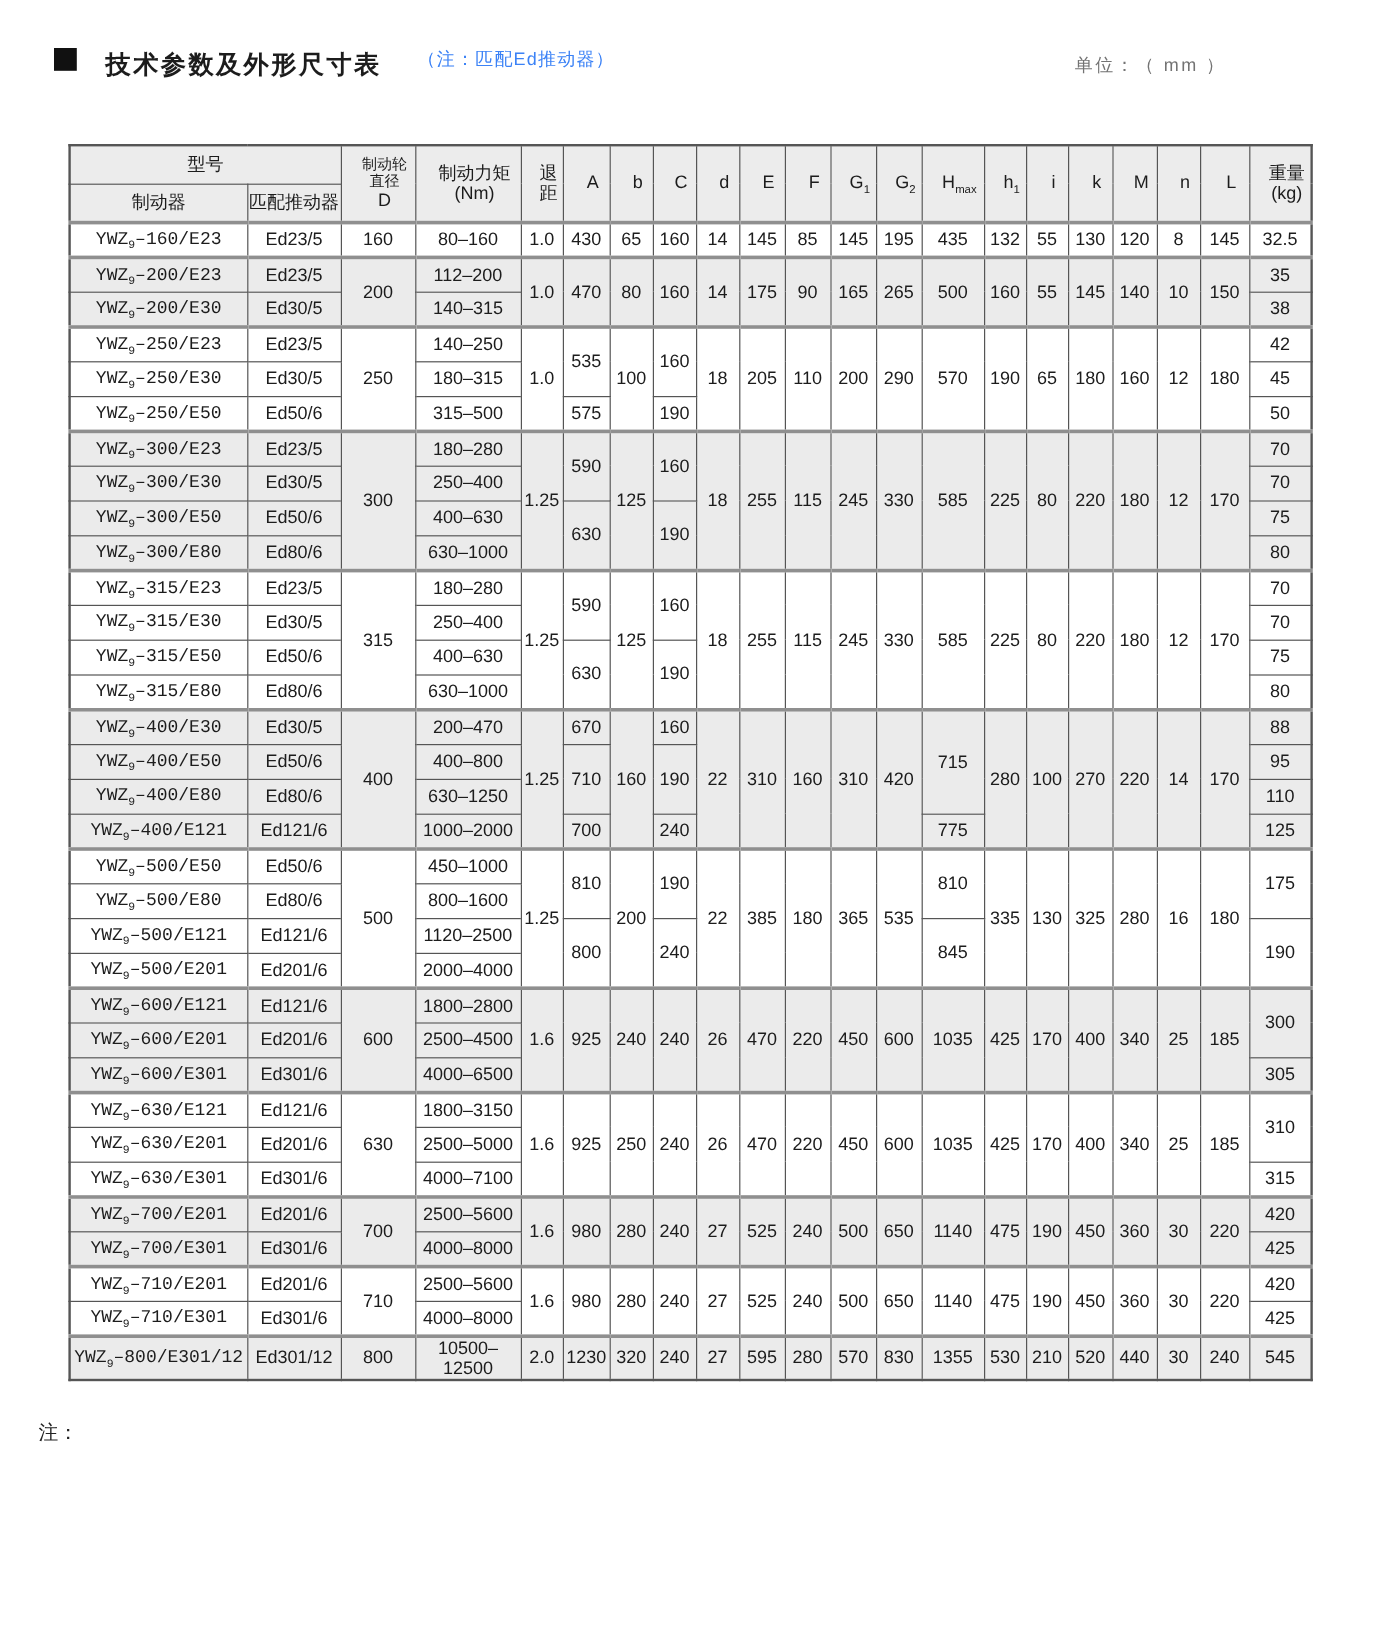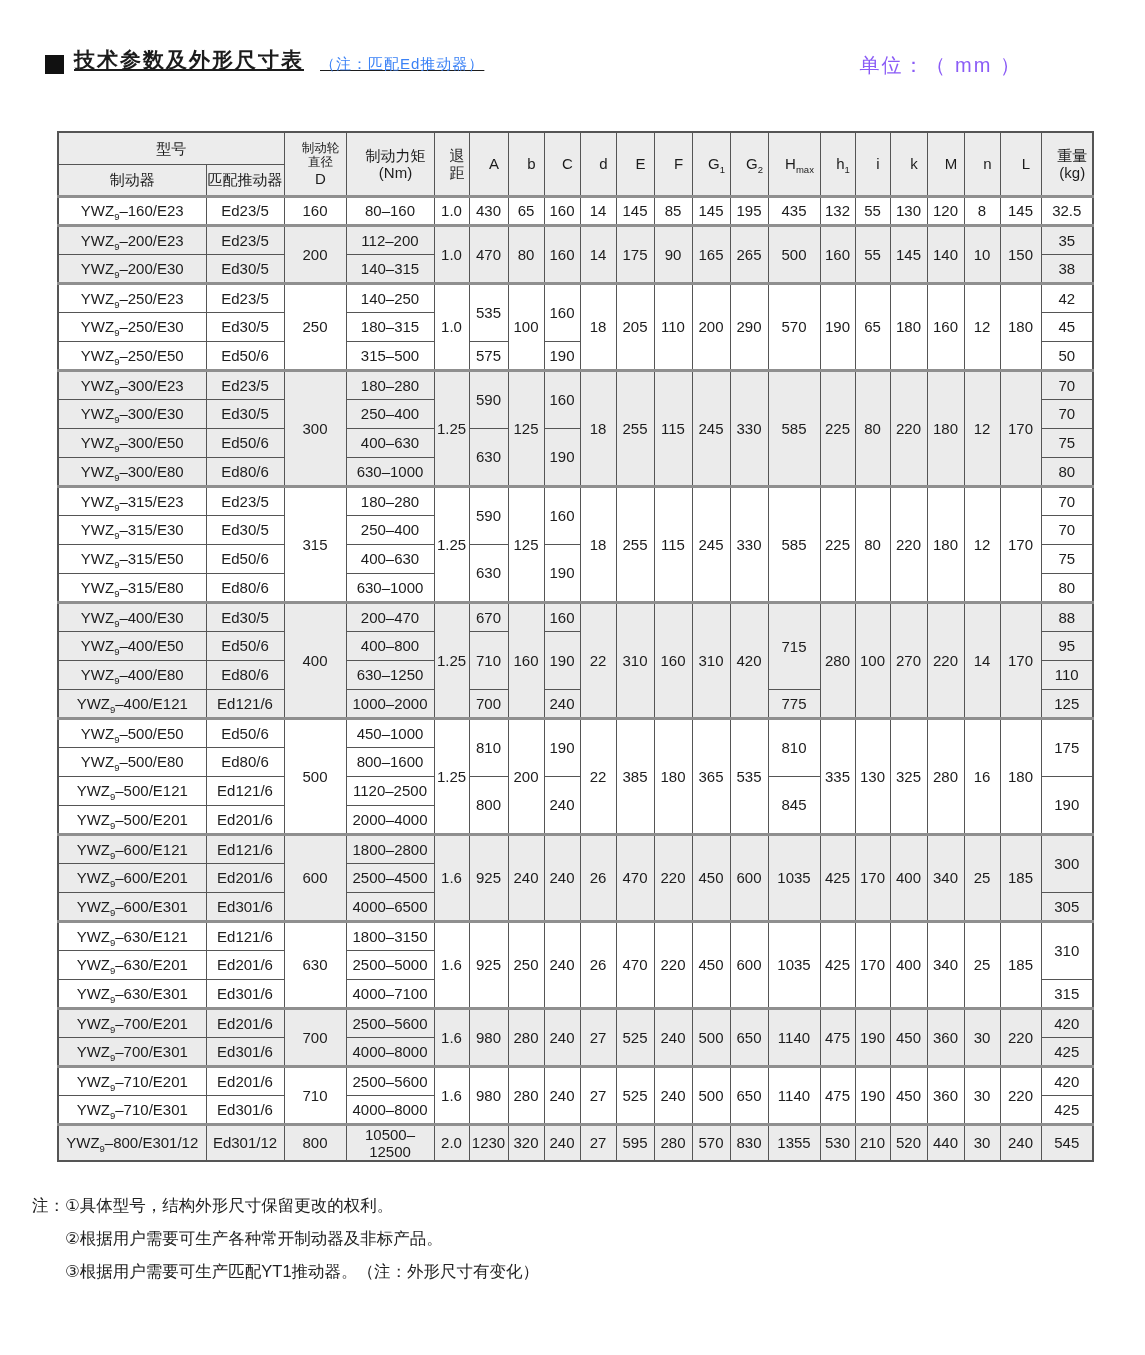--- a/index.html
+++ b/index.html
@@ -3,42 +3,42 @@
 <meta charset="utf-8">
 <style>
   * { margin:0; padding:0; box-sizing:border-box; }
   html,body { background:#ffffff; }
   .sheet {
     width:1145px; height:1355px; background:#ffffff; overflow:hidden;
     font-family:"Liberation Sans","DejaVu Sans",sans-serif; color:#1c1c1c;
     padding-top:40px;
   }
   .page-header { display:flex; justify-content:space-between; align-items:center; margin:0 45px; }
-  .title-wrap { display:flex; align-items:flex-end; gap:10px;text-decoration:underline; }
+  .title-wrap { display:flex; align-items:flex-start; gap:24px; }
   .sq { width:19px; height:19px; background:#111; display:inline-block; }
   h1.page-title { font-size:21px; font-weight:bold; letter-spacing:2px; display:inline; }
   .title-note { font-size:15px; color:#3b82f6; margin-left:6px; letter-spacing:1px; }
-  .unit-label { font-size:20px; color:#8b5cf6; margin-right:78px; letter-spacing:2px;margin-top:12px; }
+  .unit-label { font-size:15px; color:#737373; margin-right:78px; letter-spacing:2px; }
 
   table.spec { border-collapse:collapse; table-layout:fixed; margin:52px 0 0 57px; border:2px solid #555; }
   .spec th, .spec td {
     border:1px solid #555; text-align:center; vertical-align:middle;
     font-weight:normal; font-size:15px; padding:0 1px; overflow:hidden;
   }
   .spec thead th { background:#ececec; height:32px; line-height:1.15; }
   .spec thead th .line { display:block;padding-left:11px; }
   .spec thead th[data-name="header-diameter"] .line:first-child { font-size:12.5px; }
   .spec tbody tr { height:29px; }
   .spec tbody td { background:#ffffff; }
   .spec tbody tr.shaded td { background:#ebebeb; }
   .spec tbody tr.group-start td, .spec thead tr.sub-head th { border-bottom-width:1px; }
   .spec tbody tr.group-start td { border-top:3px solid #8f8f8f; }
   .spec thead { border-bottom:3px solid #8f8f8f; }
   sub { font-size:9.5px; line-height:0; }
-  td.model-cell { font-size:15px; }
+  td.model-cell { font-size:15px;font-family:Liberation Mono, monospace; }
 
   .notes { display:flex; margin:27px 0 0 32px; font-size:16.5px; line-height:2.0; color:#222; }
   .notes-prefix { white-space:nowrap; }
   .note-line { display:block; }
 </style>
 </head>
 <body>
 
 <div class="sheet" data-name="page">
 
@@ -555,20 +555,15 @@
           <td data-name="value-cell">440</td>
           <td data-name="value-cell">30</td>
           <td data-name="value-cell">240</td>
           <td data-name="value-cell">545</td>
         </tr>
       </tbody>
   </table>
 
   <div class="notes" data-name="footnotes">
     <span class="notes-prefix" data-name="footnotes-prefix">注：</span>
-    <div class="notes-items" data-name="footnotes-items">
-        <span class="note-line" data-name="footnote-item">①具体型号，结构外形尺寸保留更改的权利。</span>
-        <span class="note-line" data-name="footnote-item">②根据用户需要可生产各种常开制动器及非标产品。</span>
-        <span class="note-line" data-name="footnote-item">③根据用户需要可生产匹配YT1推动器。（注：外形尺寸有变化）</span>
-      </div>
   </div>
 
 </div>
 
 </body></html>

